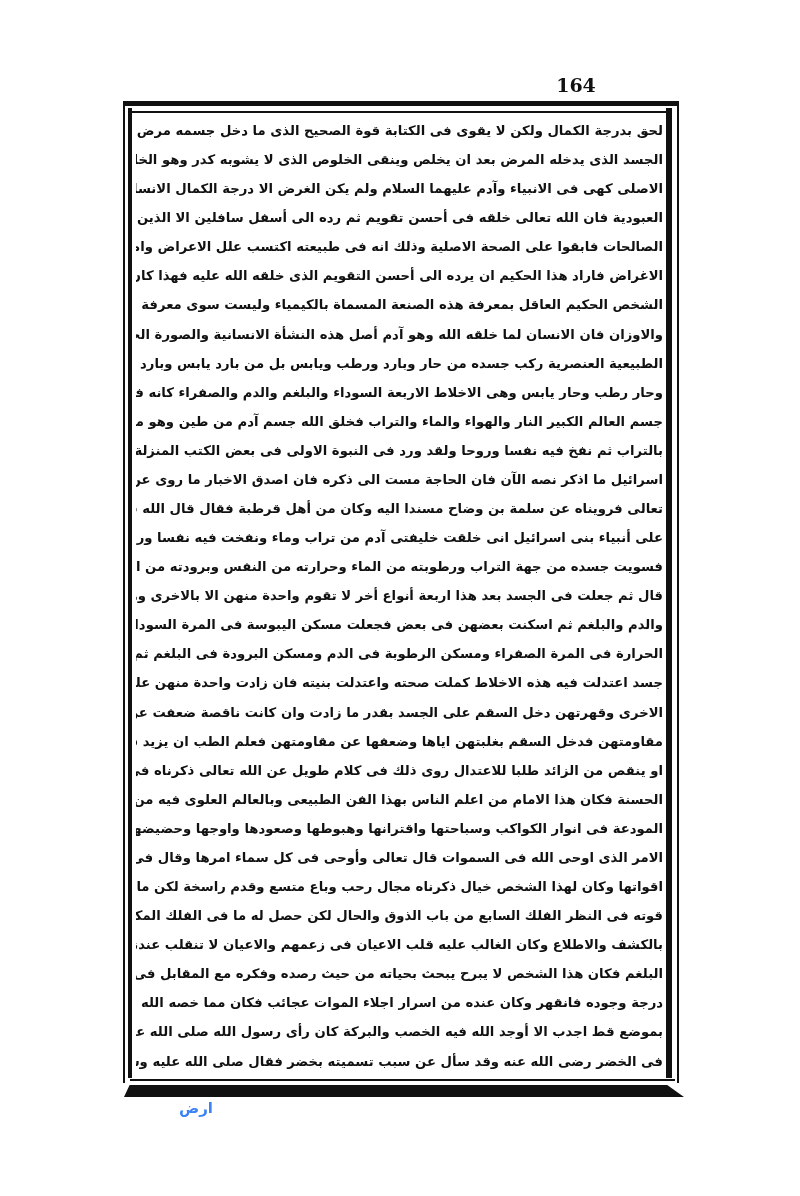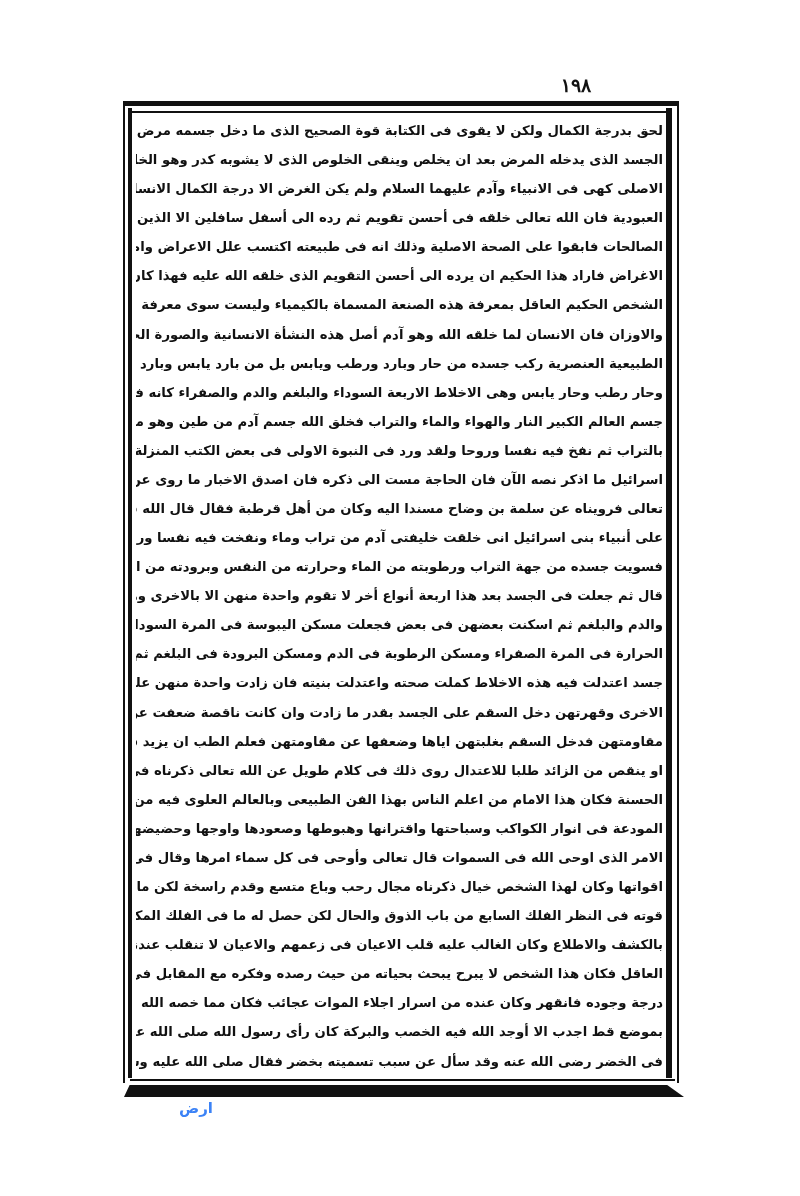--- a/index.html
+++ b/index.html
@@ -44,21 +44,21 @@
   }
   .catchword {
     position: absolute; left: 176px; top: 1099px; width: 40px; height: 20px;
     font-family: "DejaVu Sans", sans-serif; font-weight: bold; font-size: 15px;
     color: #3b82f6; direction: rtl; text-align: center;
   }
 </style>
 </head>
 <body>
 
-<div class="page-number">١٩٨</div>
+<div class="page-number">164</div>
 
 <div>
   <div class="frame-outer"></div>
   <div class="frame-inner-top"></div>
   <div class="frame-inner-left"></div>
   <div class="frame-inner-right"></div>
   <div class="frame-bottom-thin"></div>
   <div class="frame-bottom-band"></div>
 </div>
 
@@ -85,19 +85,19 @@
   <div class="line" style="height: 29.0909px; line-height: 29.0909px;">جسد اعتدلت فيه هذه الاخلاط كملت صحته واعتدلت بنيته فان زادت واحدة منهن على</div>
   <div class="line" style="height: 29.0909px; line-height: 29.0909px;">الاخرى وقهرتهن دخل السقم على الجسد بقدر ما زادت وان كانت ناقصة ضعفت عن</div>
   <div class="line" style="height: 29.0909px; line-height: 29.0909px;">مقاومتهن فدخل السقم بغلبتهن اياها وضعفها عن مقاومتهن فعلم الطب ان يزيد فى الناقص</div>
   <div class="line" style="height: 29.0909px; line-height: 29.0909px;">او ينقص من الزائد طلبا للاعتدال روى ذلك فى كلام طويل عن الله تعالى ذكرناه فى الموعظة</div>
   <div class="line" style="height: 29.0909px; line-height: 29.0909px;">الحسنة فكان هذا الامام من اعلم الناس بهذا الفن الطبيعى وبالعالم العلوى فيه من الآثار</div>
   <div class="line" style="height: 29.0909px; line-height: 29.0909px;">المودعة فى انوار الكواكب وسباحتها واقترانها وهبوطها وصعودها واوجها وحضيضها وهو</div>
   <div class="line" style="height: 29.0909px; line-height: 29.0909px;">الامر الذى اوحى الله فى السموات قال تعالى وأوحى فى كل سماء امرها وقال فى الارض وقدر فيها</div>
   <div class="line" style="height: 29.0909px; line-height: 29.0909px;">اقواتها وكان لهذا الشخص خيال ذكرناه مجال رحب وباع متسع وقدم راسخة لكن ما تعدت</div>
   <div class="line" style="height: 29.0909px; line-height: 29.0909px;">قوته فى النظر الفلك السابع من باب الذوق والحال لكن حصل له ما فى الفلك المكوكب والاطلس</div>
   <div class="line" style="height: 29.0909px; line-height: 29.0909px;">بالكشف والاطلاع وكان الغالب عليه قلب الاعيان فى زعمهم والاعيان لا تنقلب عندنا جملة</div>
-  <div class="line" style="height: 29.0909px; line-height: 29.0909px;">العاقل فكان هذا الشخص لا يبرح يبحث بحياته من حيث رصده وفكره مع المقابل فى</div>
+  <div class="line" style="height: 29.0909px; line-height: 29.0909px;">البلغم فكان هذا الشخص لا يبرح يبحث بحياته من حيث رصده وفكره مع المقابل فى</div>
   <div class="line" style="height: 29.0909px; line-height: 29.0909px;">درجة وجوده فانقهر وكان عنده من اسرار اجلاء الموات عجائب فكان مما خصه الله به انه ما حل</div>
   <div class="line" style="height: 29.0909px; line-height: 29.0909px;">بموضع قط اجدب الا أوجد الله فيه الخصب والبركة كان رأى رسول الله صلى الله عليه وسلم</div>
   <div class="line" style="height: 29.0909px; line-height: 29.0909px;">فى الخضر رضى الله عنه وقد سأل عن سبب تسميته بخضر فقال صلى الله عليه وسلم ما قعد على</div>
 </div>
 
 <div class="catchword">ارض</div>
 
 </body></html>

